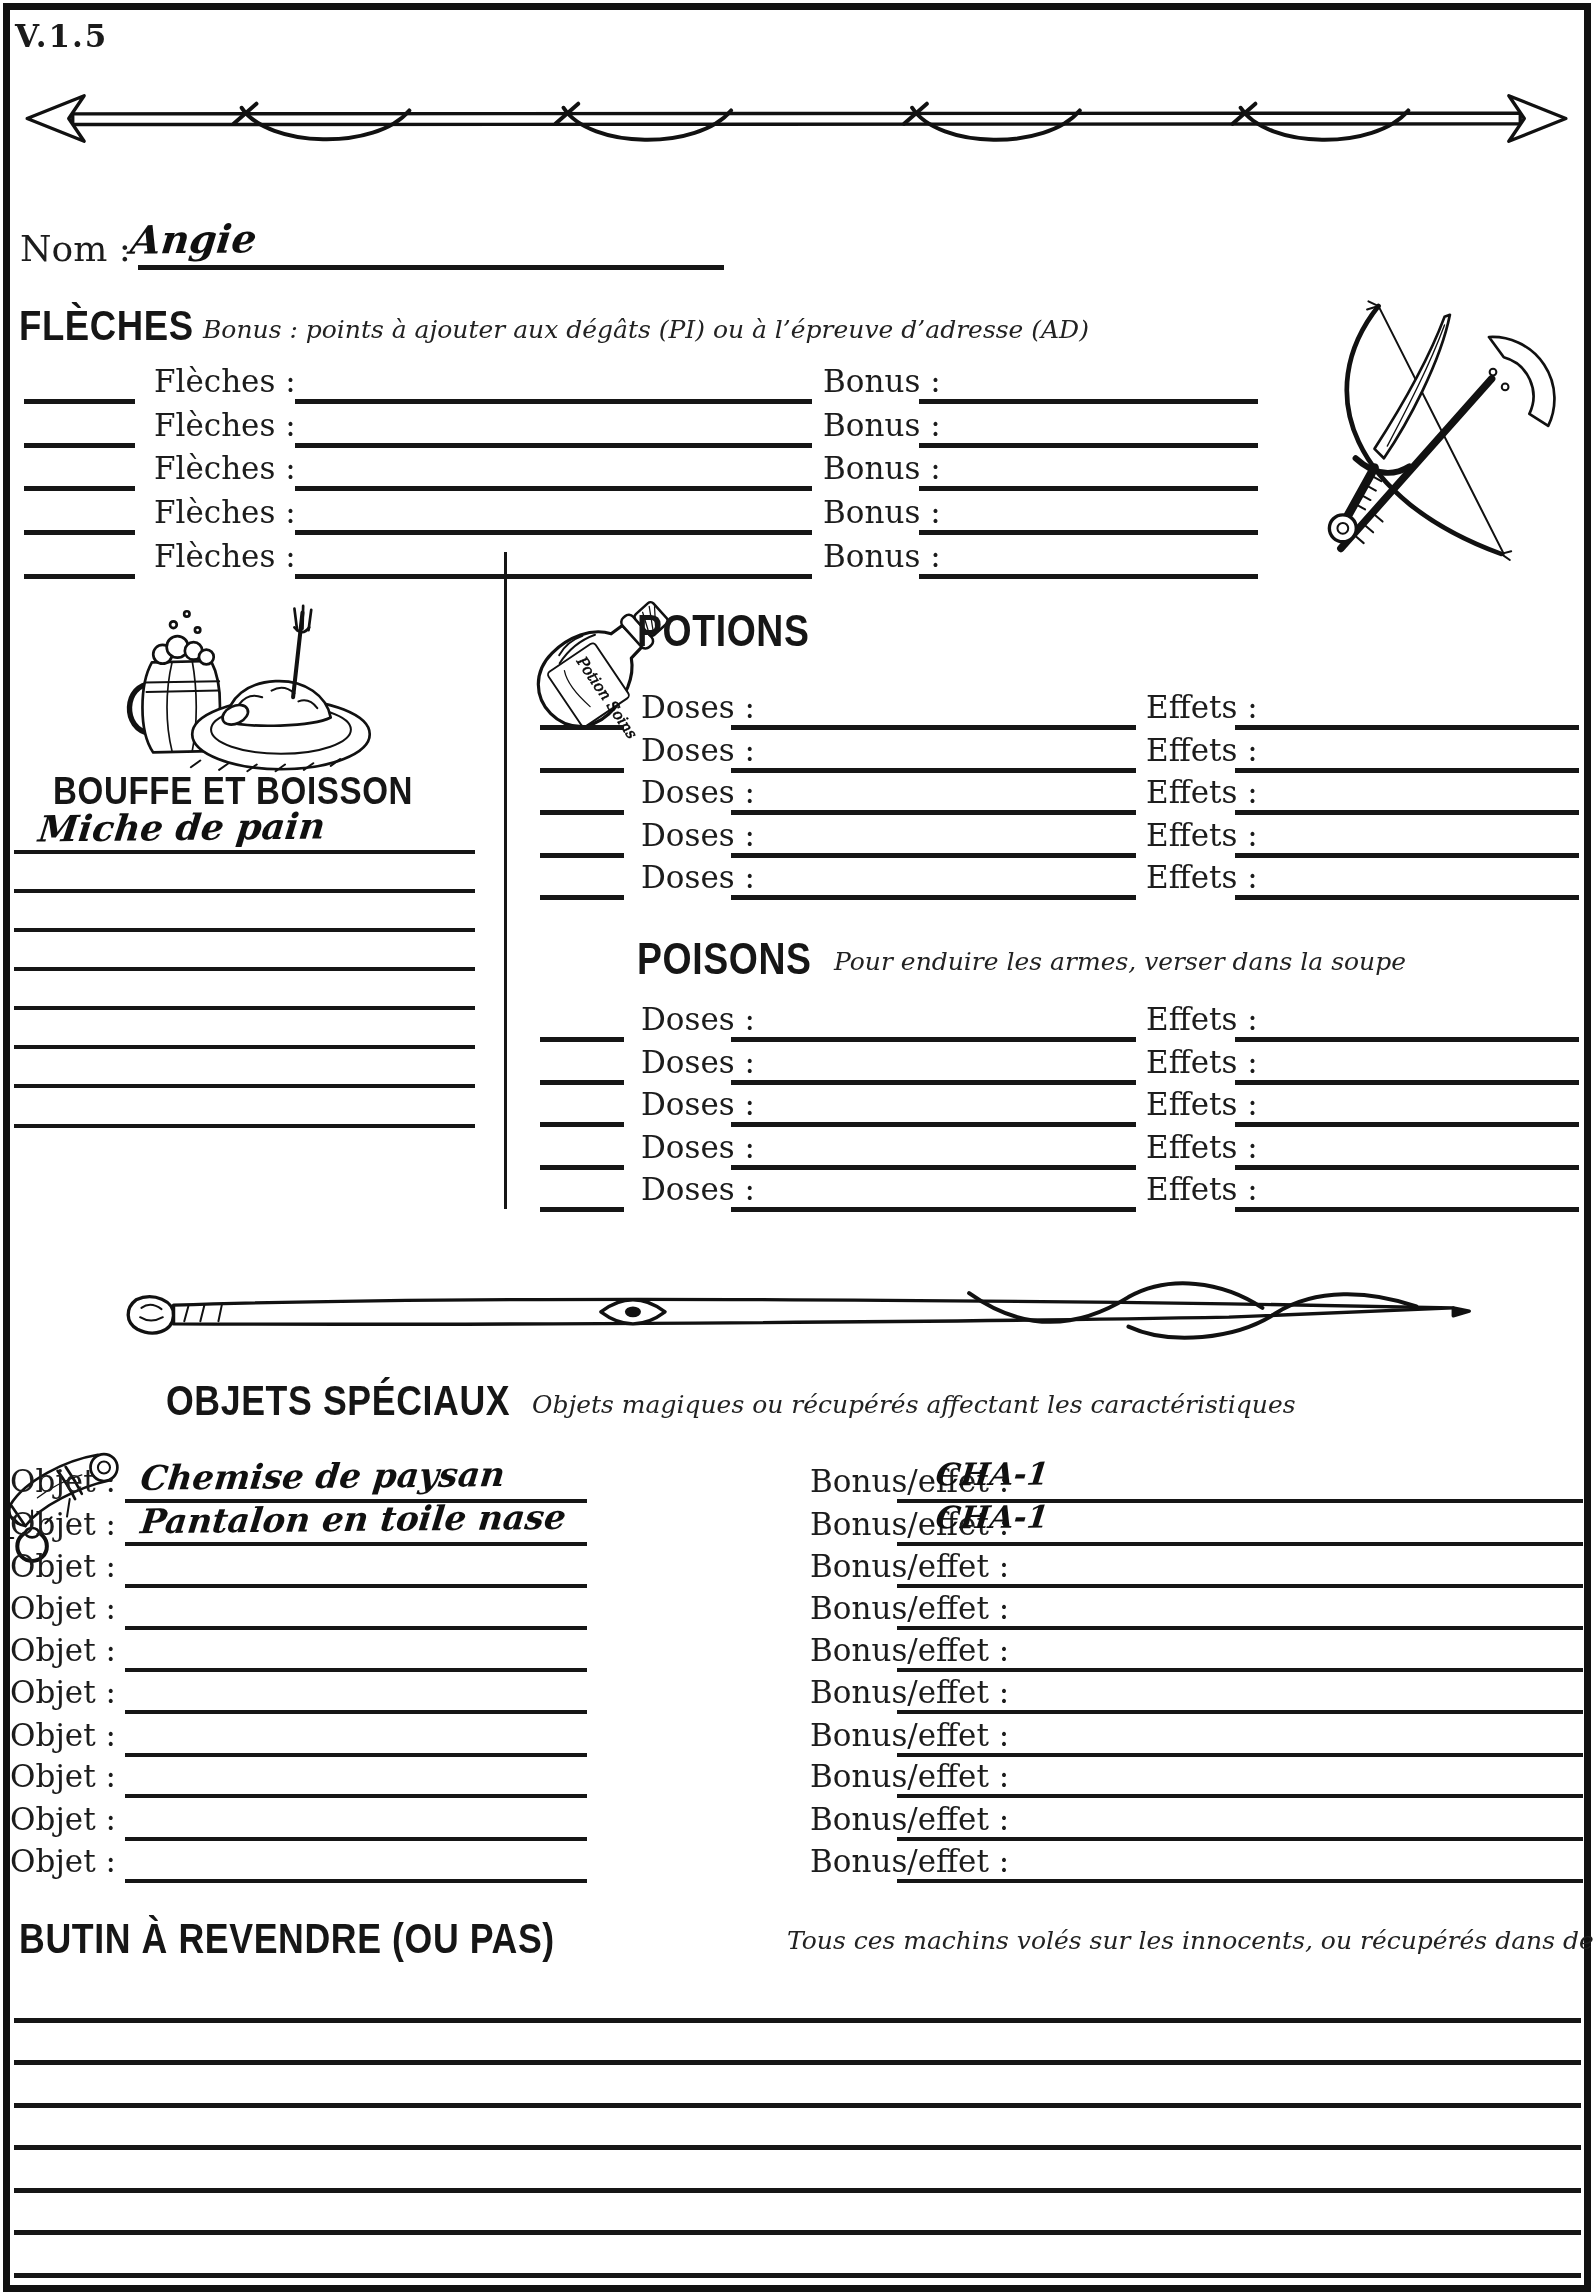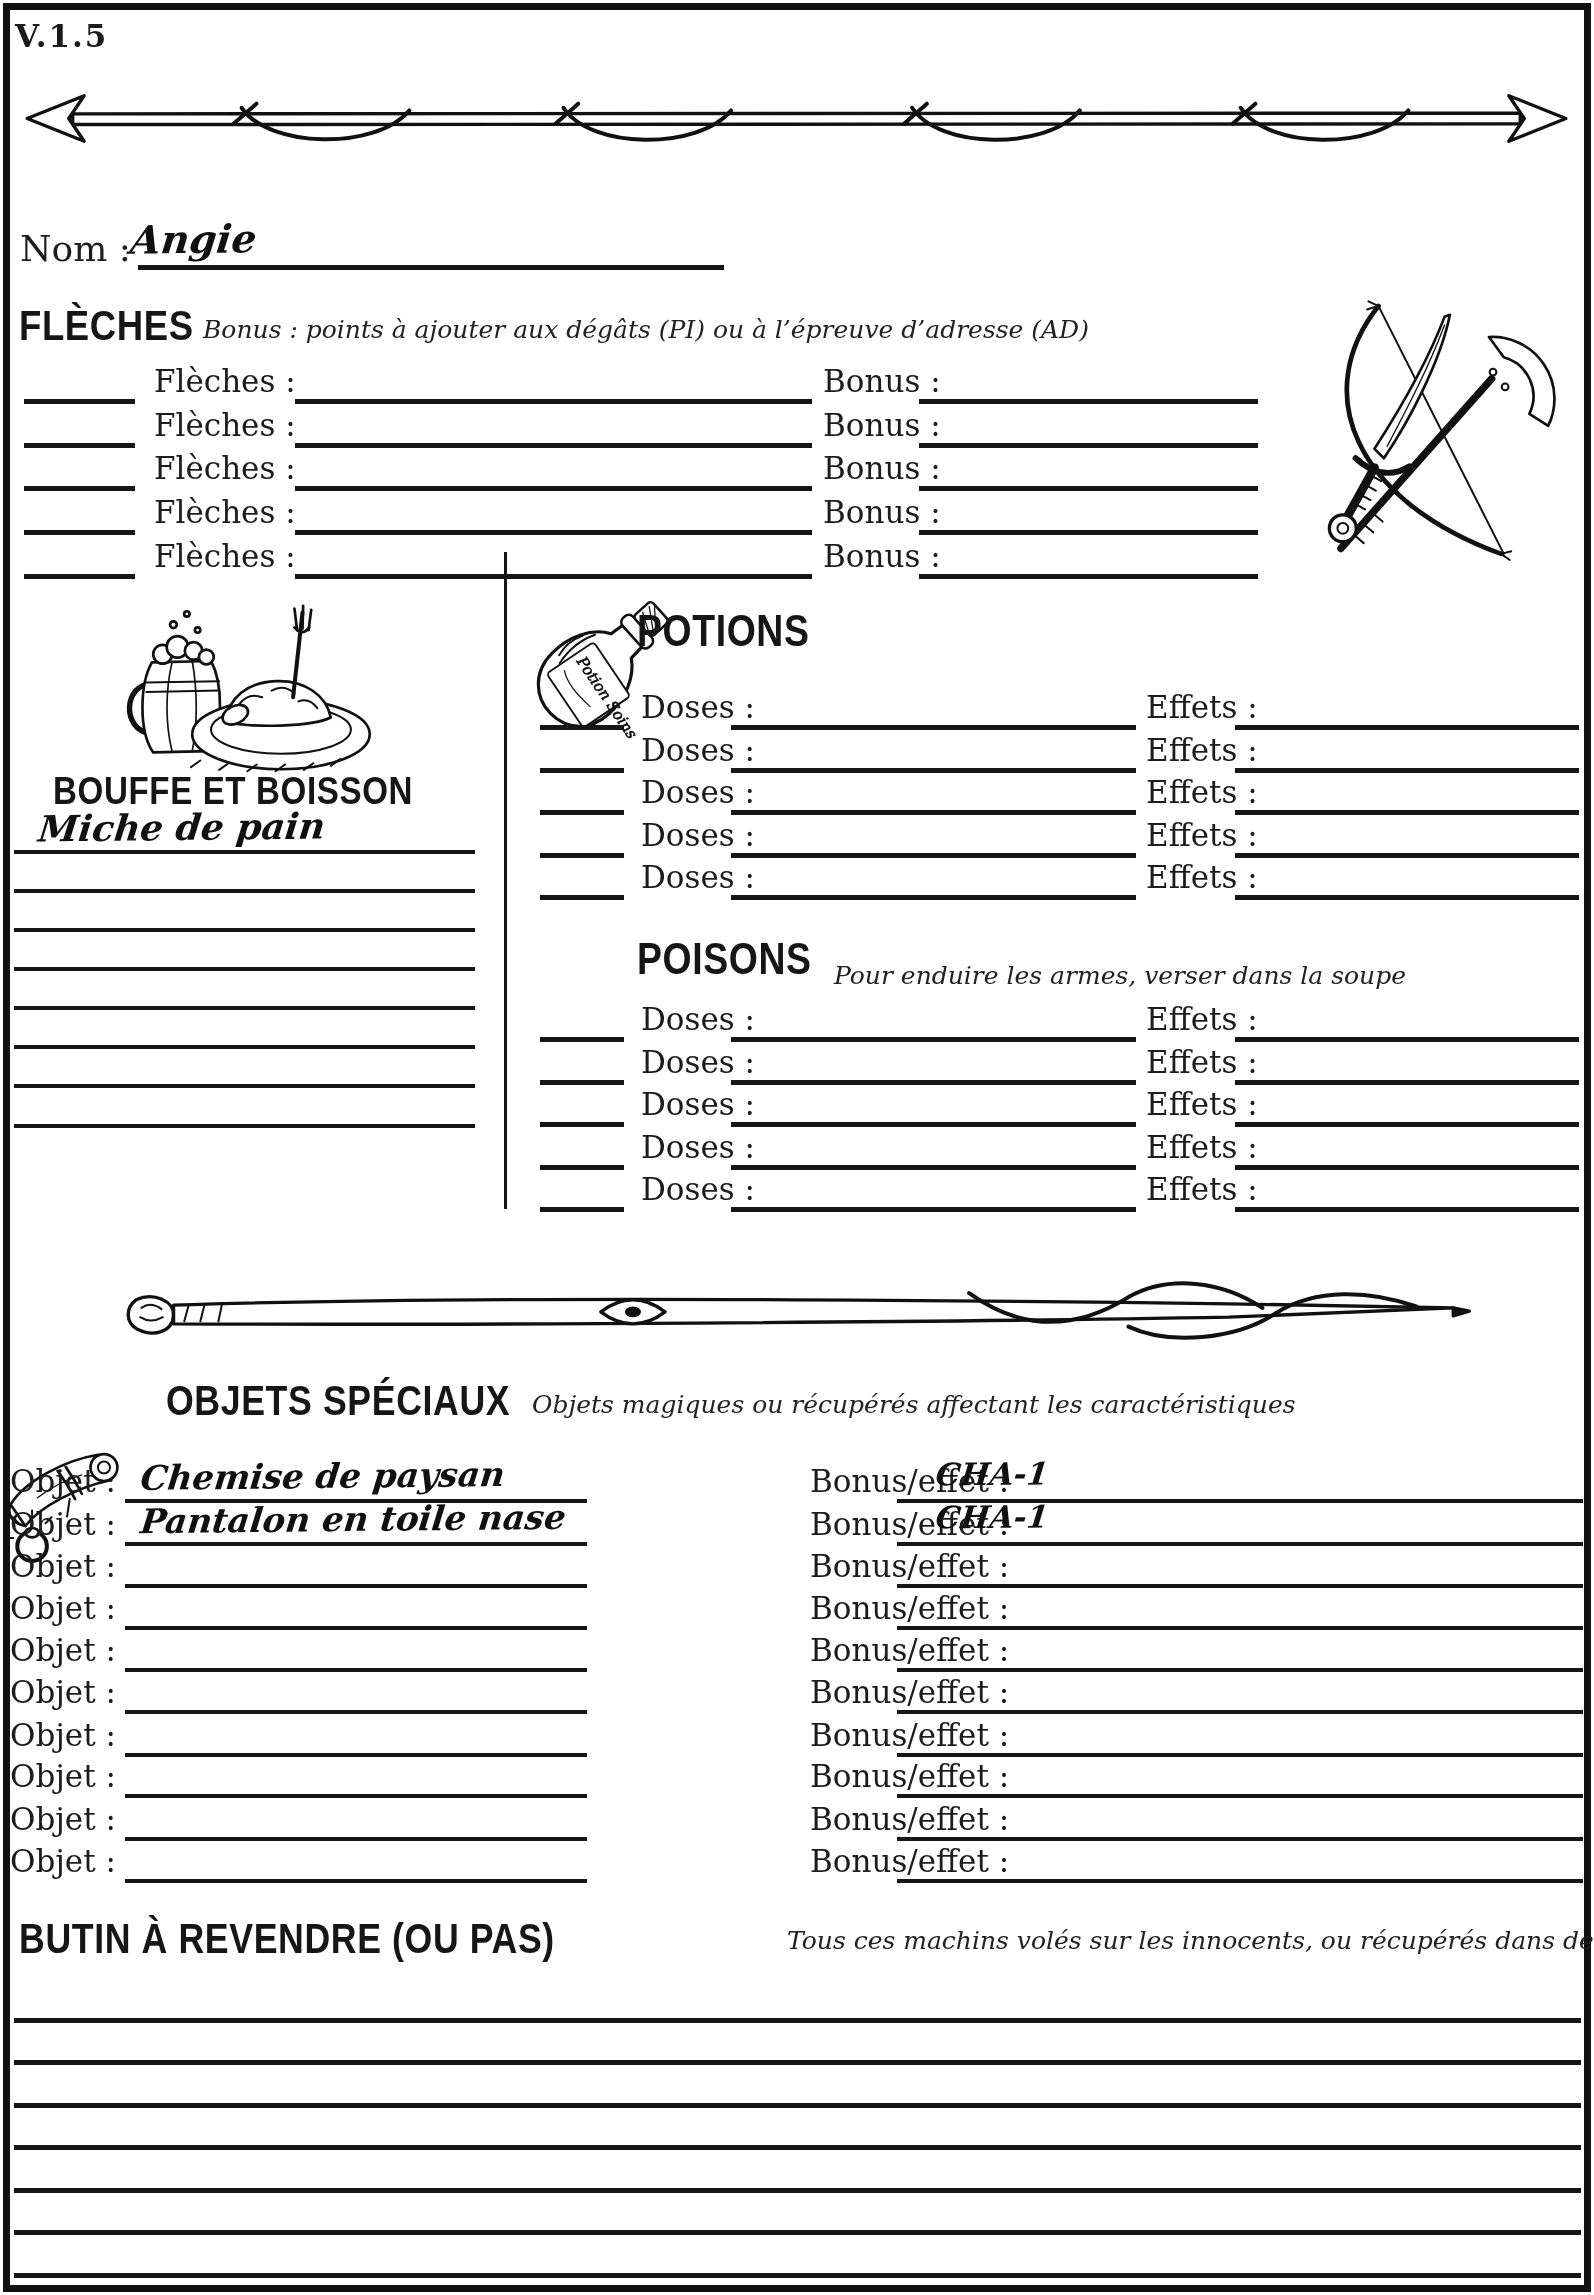--- a/index.html
+++ b/index.html
@@ -118,21 +118,21 @@
         <path d="M78,196 q24,10 70,-2" fill="none" stroke-width="2"></path>
       </g>
     </g>
   </svg>
 
   <div class="heading" style="left:637px;top:608px;font-size:44px;">POTIONS</div>
 
   <div class="heading" style="left:53px;top:771px;font-size:39px;">BOUFFE ET BOISSON</div>
 
   <div class="heading" style="left:637px;top:936px;font-size:44px;">POISONS</div>
-  <div class="sub" style="left:834px;top:947px;margin-top:14px;">Pour enduire les armes, verser dans la soupe</div>
+  <div class="sub" style="left:834px;top:947px;">Pour enduire les armes, verser dans la soupe</div>
 
   <svg style="left:120px;top:1273px;" width="1354" height="75" viewBox="0 0 2010 112">
     <g stroke="#111" fill="#fff" stroke-linecap="round" stroke-linejoin="round" stroke-width="5">
       <path d="M18,40 C 2,52 2,74 20,84 C 44,96 72,88 74,64 C 76,42 44,28 18,40 Z"></path>
       <path d="M26,52 q14,-10 30,2 M24,66 q16,10 34,0" fill="none" stroke-width="3"></path>
       <path d="M74,48 C 500,34 1200,40 1650,46 L 1985,52 L 1650,66 C 1200,74 500,78 74,76 Z"></path>
       <path d="M96,50 l-6,22 M120,48 l-6,24 M146,48 l-5,24" fill="none" stroke-width="3"></path>
       <path d="M712,58 Q 760,22 808,58 Q 760,94 712,58 Z"></path>
       <ellipse cx="760" cy="58" rx="12" ry="8" fill="#111" stroke="none"></ellipse>
       <path d="M1262,30 C 1340,86 1420,86 1500,36 C 1560,2 1640,12 1700,52" fill="none" stroke-width="6"></path>

